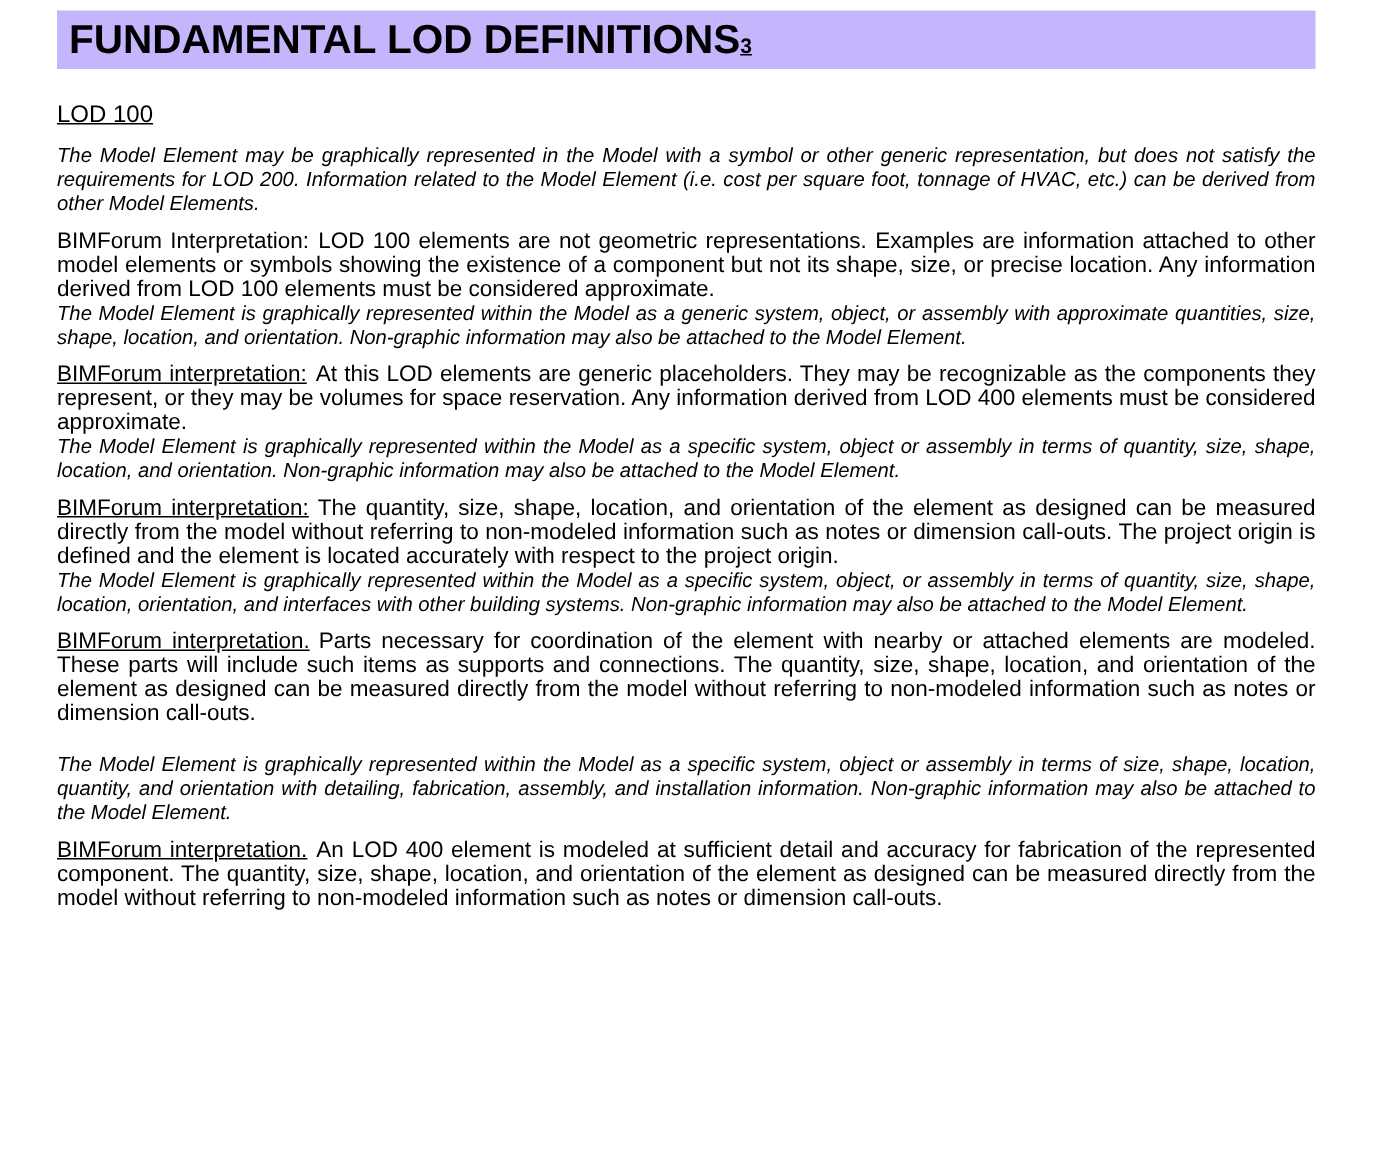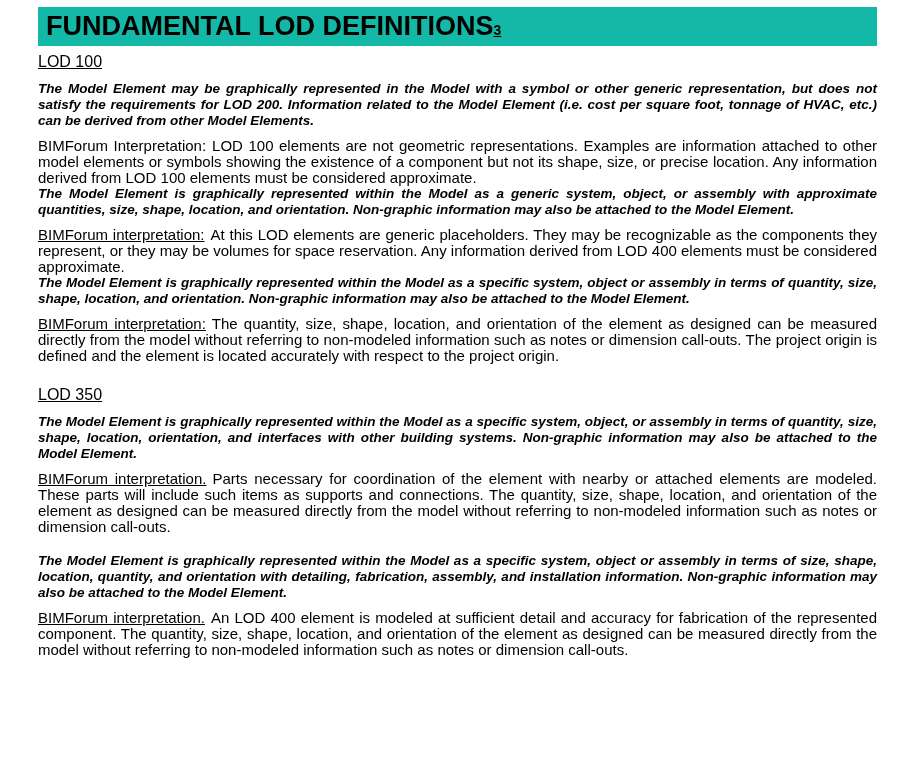--- a/index.html
+++ b/index.html
@@ -12,21 +12,21 @@
     min-height: 778px;
     font-family: "Liberation Sans", "DejaVu Sans", sans-serif;
     color: #000000;
     box-sizing: border-box;
   }
   .page {
     padding: 7px 47px 10px 38px;
     box-sizing: border-box;
   }
   .title-band {
-    background: #14b8a6;
+    background: #c4b5fd;
     padding: 4px 6px 5px 8px;
   }
   .page-title {
     font-size: 27px;
     font-weight: bold;
     letter-spacing: 0px;
     line-height: 30px;
     white-space: nowrap;
   }
   .footnote-ref {
@@ -36,30 +36,29 @@
     vertical-align: baseline;
   }
   .section { margin: 0; }
   .lod-heading {
     font-size: 16px;
     font-weight: normal;
     text-decoration: underline;
     margin: 22px 0 10px 0;
     line-height: 18px;
   }
-  .section:first-of-type .lod-heading { margin-top: 7px; }
+  .section:first-of-type .lod-heading { margin-top: 22px; }
   
   .section:nth-of-type(5) .definition { margin-top: 18px; }
   .definition {
     font-style: italic;
     font-size: 13.5px;
     line-height: 16px;
     text-align: justify;
     margin: 0 0 9px 0;
-    font-weight: bold;
   }
   .interpretation {
     font-size: 15px;
     line-height: 16px;
     text-align: justify;
     margin: 0;
   }
   .interp-label { white-space: nowrap; }
   .interp-label.u { text-decoration: underline; }
   .interp-gap { display: inline-block; width: 6px; }
@@ -90,21 +89,20 @@
   </section>
 
   <section class="section">
     <p class="definition">The Model Element is graphically represented within the Model as a specific system, object or assembly in terms of quantity, size, shape, location, and orientation. Non-graphic information may also be attached to the Model Element.</p>
     <p class="interpretation">
       <span class="interp-label u">BIMForum interpretation:</span><span class="interp-gap"></span><span>The quantity, size, shape, location, and orientation of the element as designed can be measured directly from the model without referring to non-modeled information such as notes or dimension call-outs.  The project origin is defined and the element is located accurately with respect to the project origin.</span>
     </p>
   </section>
 
   <section class="section">
-    <h2 class="lod-heading">LOD 350</h2>
     <p class="definition">The Model Element is graphically represented within the Model as a specific system, object, or assembly in terms of quantity, size, shape, location, orientation, and interfaces with other building systems. Non-graphic information may also be attached to the Model Element.</p>
     <p class="interpretation">
       <span class="interp-label u">BIMForum interpretation.</span><span class="interp-gap"></span><span>Parts necessary for coordination of the element with nearby or attached elements are modeled.  These parts will include such items as supports and connections.  The quantity, size, shape, location, and orientation of the element as designed can be measured directly from the model without referring to non-modeled information such as notes or dimension call-outs.</span>
     </p>
   </section>
 
   <section class="section">
     <p class="definition">The Model Element is graphically represented within the Model as a specific system, object or assembly in terms of size, shape, location, quantity, and orientation with detailing, fabrication, assembly, and installation information. Non-graphic information may also be attached to the Model Element.</p>
     <p class="interpretation">
       <span class="interp-label u">BIMForum interpretation.</span><span class="interp-gap"></span><span>An LOD 400 element is modeled at sufficient detail and accuracy for fabrication of the represented component.  The quantity, size, shape, location, and orientation of the element as designed can be measured directly from the model without referring to non-modeled information such as notes or dimension call-outs.</span>

